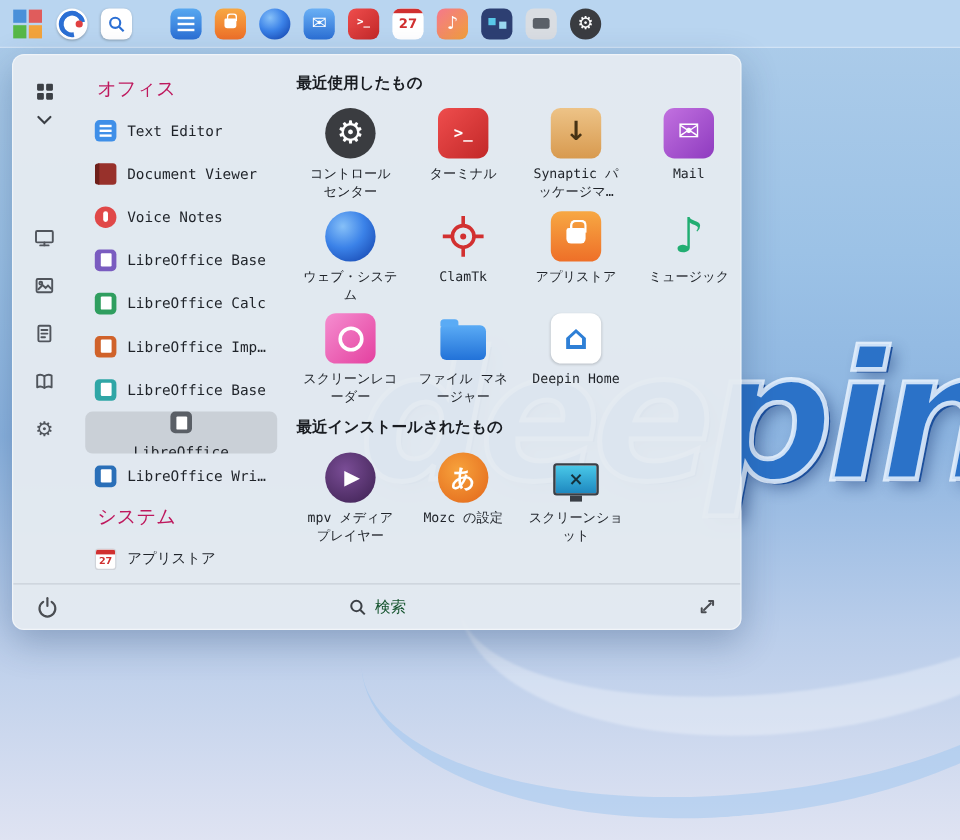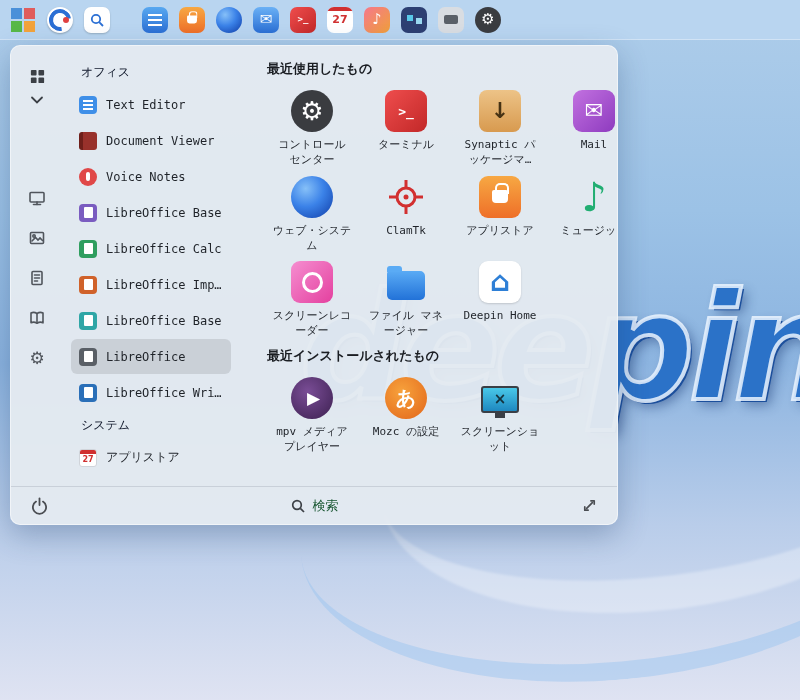--- a/index.html
+++ b/index.html
@@ -60,42 +60,42 @@
   .launcher-body { flex:1; display:flex; min-height:0; }
 
   .mini-sidebar { width:52px; display:flex; flex-direction:column; align-items:center; padding-top:18px; }
   .ms-btn { width:26px; height:24px; display:flex; align-items:center; justify-content:center;
     color:#3c4046; cursor:pointer; }
   .ms-group { margin-top:74px; display:flex; flex-direction:column; gap:16px; align-items:center; }
   .ms-cat { width:26px; height:24px; display:flex; align-items:center; justify-content:center; color:#50555c; cursor:pointer; }
   .ms-cat .gl { font-size:17px; }
 
   .cat-col { width:178px; padding-top:12px; }
-  .cat-header { padding:6px 16px 6px 18px; font-size:12px; color:#0f172a;
+  .cat-header { padding:6px 16px 6px 18px; font-size:16px; color:#be185d;
     font-family:Liberation Sans, sans-serif; }
   .cat-item { height:35px; margin:0 10px 1px 8px; padding:0 8px; display:flex; align-items:center; gap:9px;
     border-radius:6px; cursor:pointer; }
-  .cat-item.selected { background:rgba(0,0,0,.10); }
+  .cat-item.selected { background:rgba(0,0,0,.10);flex-direction:column; }
   .cat-label { font-size:12px; color:#1f2329; font-family:"DejaVu Sans Mono","DejaVu Sans",monospace;
     white-space:nowrap; overflow:hidden; }
   .ci { width:18px; height:18px; flex:0 0 18px; position:relative; display:flex; align-items:center; justify-content:center; }
   .ci-text { background:#3f8fe8; border-radius:4px; }
   .ci-text::after { content:""; width:10px; height:2px; background:#fff; box-shadow:0 -4px 0 #fff,0 4px 0 #fff; }
   .ci-docview { background:#98312b; border-radius:3px; border-left:4px solid #6e1f1a; }
   .ci-voice { background:#e04848; border-radius:50%; }
   .ci-voice::after { content:""; width:4px; height:9px; background:#fff; border-radius:2px; }
   .ci-page { border-radius:4px; }
   .ci-page::after { content:""; width:9px; height:11px; background:#fff; border-radius:1px; }
   .ci-base { background:#7a5cc0; } .ci-calc { background:#2f9e5f; } .ci-imp { background:#d0622a; }
   .ci-math { background:#2fa6a6; } .ci-lo { background:#5a5f66; } .ci-writer { background:#2a6fb8; }
   .ci-cal { background:#fff; border:1px solid #d0d4da; border-radius:3px; overflow:hidden; }
   .ci-cal .cal-top { position:absolute; top:0; left:0; right:0; height:4px; background:#d03030; }
   .ci-cal .cal-num { font-size:8px; font-weight:bold; color:#d03030; margin-top:3px; font-style:normal; }
 
-  .main-col { flex:1; padding:10px 6px 0 4px; overflow:hidden;margin-left:20px; }
+  .main-col { flex:1; padding:10px 6px 0 4px; overflow:hidden; }
   .sec-header { font-size:13px; font-weight:bold; color:#1a1d22; padding:4px 0 10px 2px;
     font-family:"DejaVu Sans Mono","DejaVu Sans",monospace; }
   .app-grid { display:grid; grid-template-columns:repeat(4,94px); justify-items:center; row-gap:6px; margin-bottom:4px; }
   .app-cell { width:92px; display:flex; flex-direction:column; align-items:center; cursor:pointer; padding-top:2px; }
   .app-label { margin-top:6px; width:80px; font-size:11px; line-height:1.35; color:#1f2329; text-align:center;
     font-family:"DejaVu Sans Mono","DejaVu Sans",monospace; line-break:strict; min-height:15px; }
 
   .icn { width:42px; height:42px; display:flex; align-items:center; justify-content:center; position:relative; }
   .gl { line-height:1; }
   .g-control { background:#3a3c40; border-radius:50%; } .g-control .gl { color:#fff; font-size:26px; }

